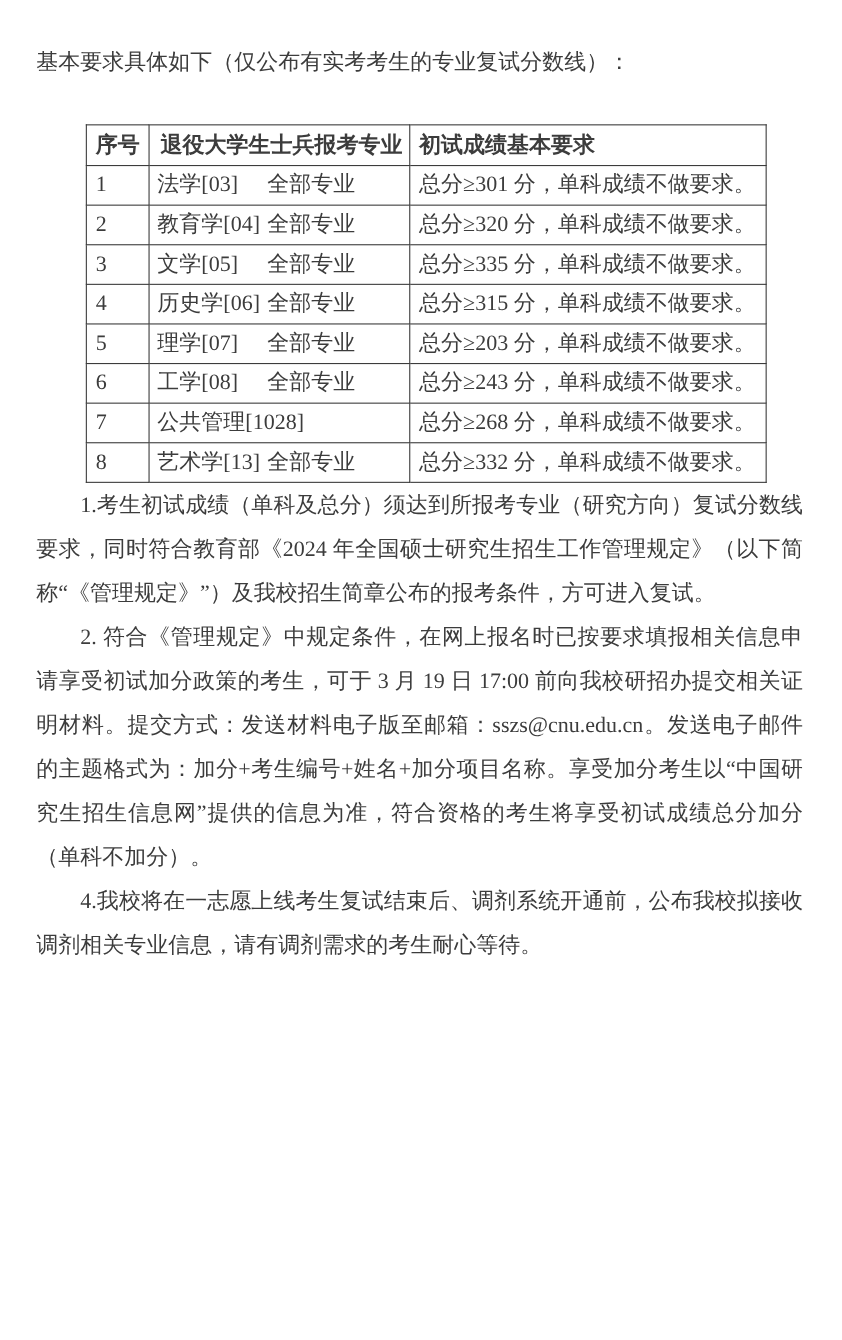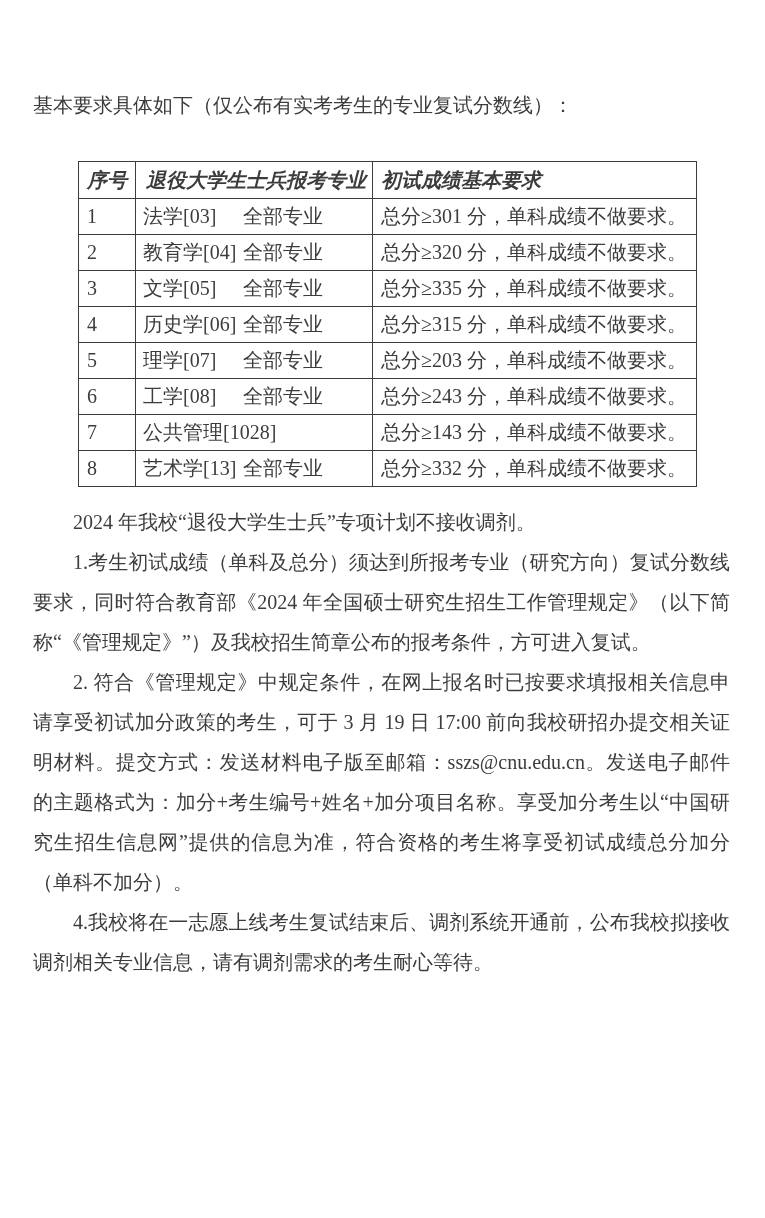--- a/index.html
+++ b/index.html
@@ -11,21 +11,21 @@
     width: 765px;
     height: 1218px;
     overflow: hidden;
     font-family: "Liberation Serif", "DejaVu Serif", serif;
     color: #3c3c3c;
   }
   .page {
     box-sizing: border-box;
     width: 765px;
     height: 1218px;
-    padding: 85px 35px 0 33px;
+    padding: 37px 35px 0 33px;
     font-size: 20px;
     line-height: 40px;
     text-align: justify;
   }
   .intro {
     margin: 0;
     text-indent: 0;
   }
   table.score-table {
     border-collapse: collapse;
@@ -43,21 +43,20 @@
     text-align: left;
     vertical-align: middle;
     padding: 0 0 0 8px;
     height: 35px;
     line-height: 35px;
     white-space: nowrap;
   }
   table.score-table th {
     font-weight: bold;
     height: 36px;
-    font-style: italic;
   }
   table.score-table th.col-major { padding-left: 10px; }
   table.score-table td.col-major { padding-left: 7px; margin-left: 28px; }
   .major-name {
     display: inline-block;
     width: 100px;
   }
   p.body-para {
     margin: 0;
     text-indent: 2em;
@@ -120,30 +119,29 @@
         <td>总分≥203 分，单科成绩不做要求。</td>
       </tr>
       <tr>
         <td>6</td>
         <td class="col-major"><span class="major-name">工学[08]</span><span>全部专业</span></td>
         <td>总分≥243 分，单科成绩不做要求。</td>
       </tr>
       <tr>
         <td>7</td>
         <td class="col-major"><span>公共管理[1028]</span><span></span></td>
-        <td>总分≥143 分，单科成绩不做要求。</td>
+        <td>总分≥268 分，单科成绩不做要求。</td>
       </tr>
       <tr>
         <td>8</td>
         <td class="col-major"><span class="major-name">艺术学[13]</span><span>全部专业</span></td>
         <td>总分≥332 分，单科成绩不做要求。</td>
       </tr>
     </tbody>
   </table>
 
-  <p class="note-para">2024 年我校“退役大学生士兵”专项计划不接收调剂。</p>
 
 
   <p class="body-para">1.考生初试成绩（单科及总分）须达到所报考专业（研究方向）复试分数线要求，同时符合教育部《2024 年全国硕士研究生招生工作管理规定》（以下简称“《管理规定》”）及我校招生简章公布的报考条件，方可进入复试。</p>
   <p class="body-para">2. 符合《管理规定》中规定条件，在网上报名时已按要求填报相关信息申请享受初试加分政策的考生，可于 3 月 19 日 17:00 前向我校研招办提交相关证明材料。提交方式：发送材料电子版至邮箱：sszs@cnu.edu.cn。发送电子邮件的主题格式为：加分+考生编号+姓名+加分项目名称。享受加分考生以“中国研究生招生信息网”提供的信息为准，符合资格的考生将享受初试成绩总分加分（单科不加分）。</p>
   <p class="body-para">4.我校将在一志愿上线考生复试结束后、调剂系统开通前，公布我校拟接收调剂相关专业信息，请有调剂需求的考生耐心等待。</p>
 
 </div>
 
 </body></html>

